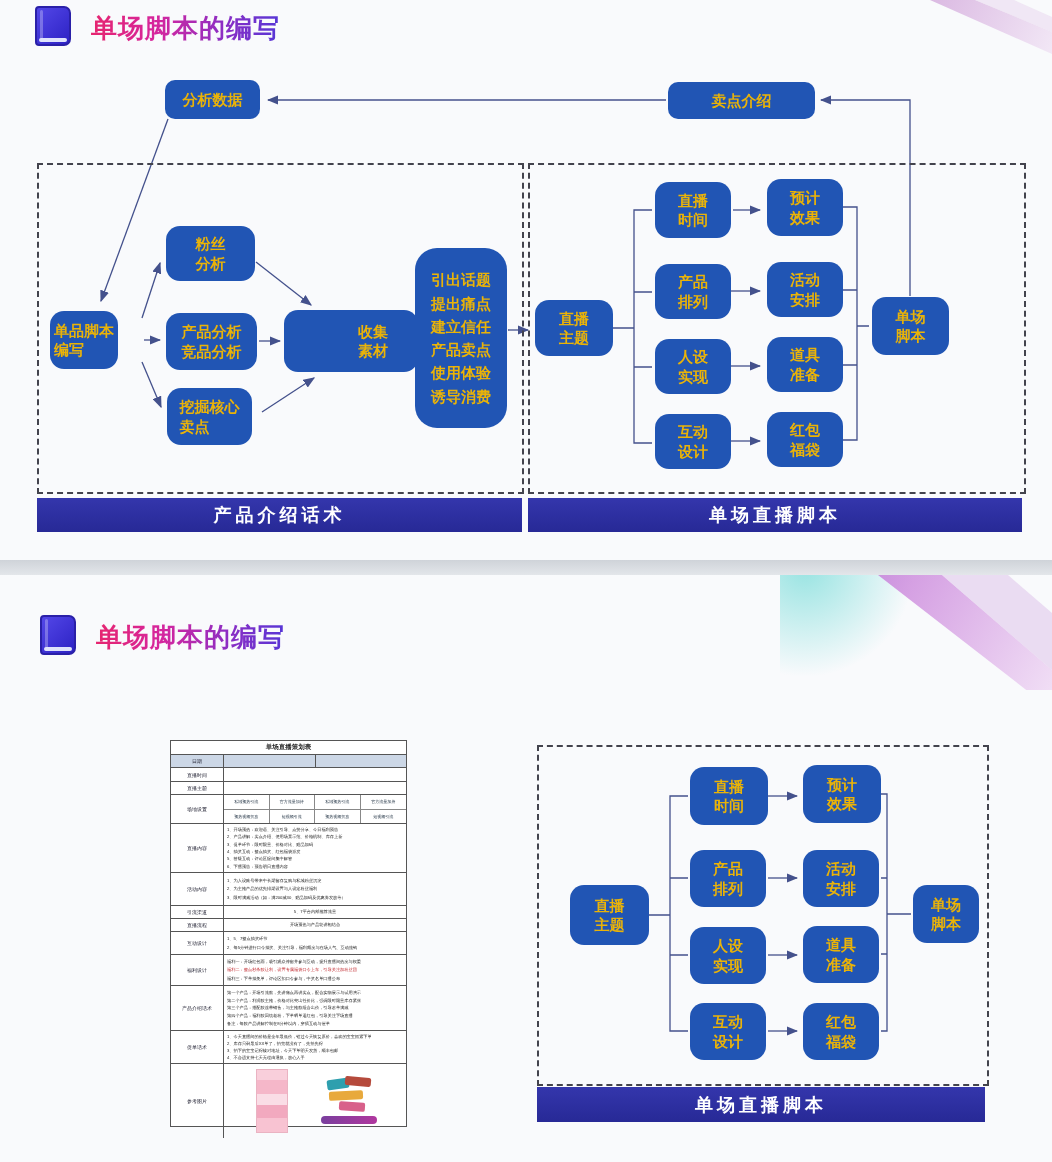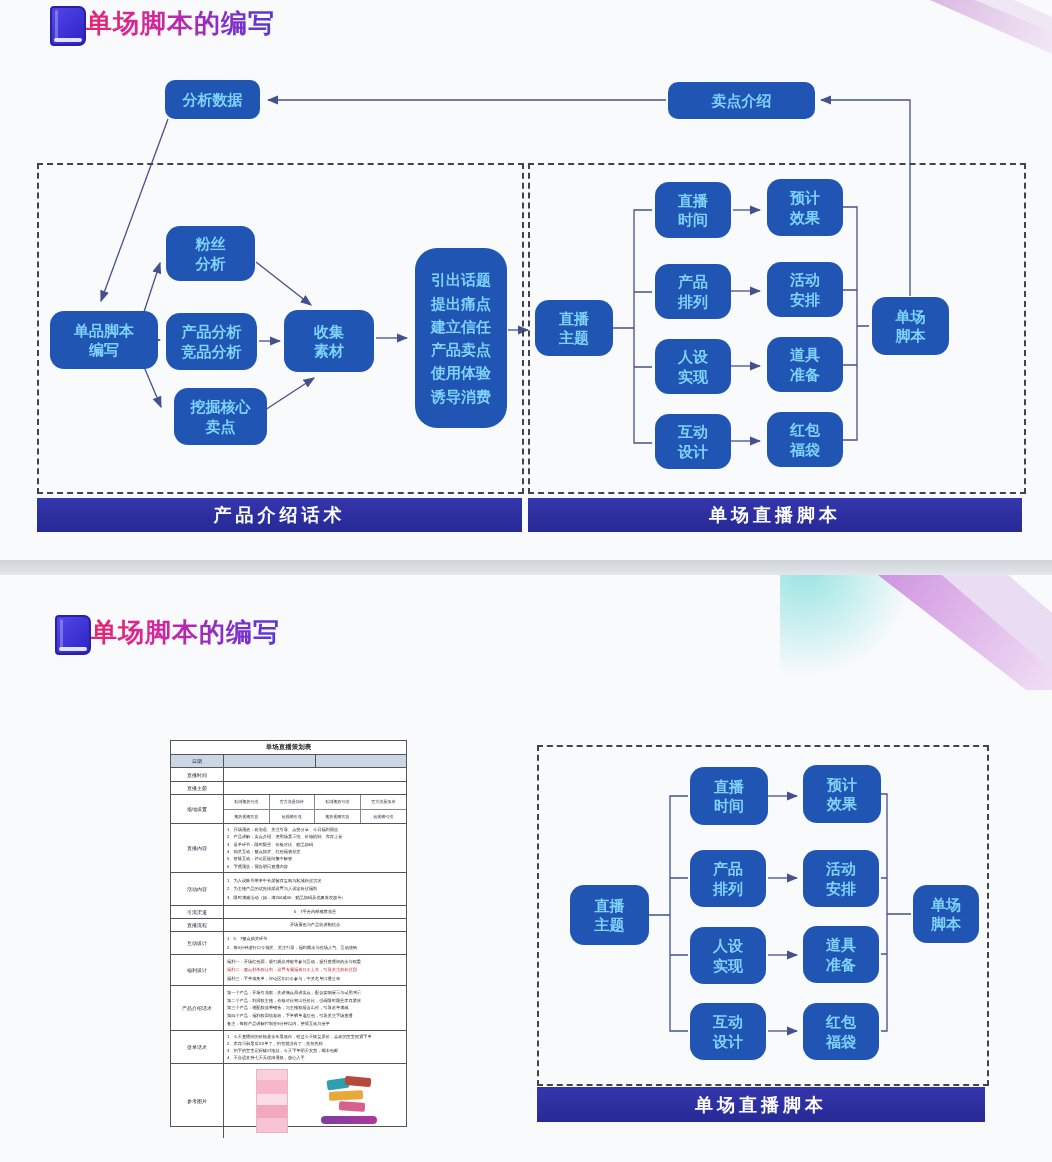--- a/index.html
+++ b/index.html
@@ -3,28 +3,28 @@
 <meta charset="utf-8">
 <style>
   html,body{margin:0;padding:0;background:#fff;}
   .page{position:relative;width:1052px;height:1162px;font-family:"Liberation Sans",sans-serif;overflow:hidden;background:#fff;}
   .slide{position:absolute;left:0;width:1052px;background:#f9fafc;overflow:hidden;}
   #slide1{top:0;height:560px;}
   #gap{position:absolute;top:560px;left:0;width:1052px;height:15px;background:linear-gradient(#cfd3d9,#e3e6ea);}
   #slide2{top:575px;height:587px;}
 
   
-  .hdr{position:absolute;display:flex;align-items:flex-start;margin-left:15px;}
+  .hdr{position:absolute;display:flex;align-items:flex-end;gap:20px;}
   .book{width:32px;height:36px;border-radius:4px 7px 7px 4px;background:linear-gradient(135deg,#5347e8,#2d22c4);border:2px solid #2a20a8;position:relative;flex:0 0 auto;}
   .book:before{content:"";position:absolute;left:3px;top:2px;bottom:2px;width:3px;background:rgba(255,255,255,.28);border-radius:2px;}
   .book:after{content:"";position:absolute;left:2px;right:2px;bottom:2px;height:4px;background:#dfe3fb;border-radius:2px;}
   .ttl{font-size:26px;font-weight:800;letter-spacing:1px;background:linear-gradient(90deg,#e6256f 0%,#d5269e 35%,#8c2ec4 70%,#5636d6 100%);-webkit-background-clip:text;background-clip:text;color:transparent;white-space:nowrap;}
 
   
-  .node{position:absolute;background:#2155b4;color:#7dd3fc;font-weight:700;font-size:15px;line-height:1.3;border-radius:14px;display:flex;align-items:center;justify-content:center;text-align:center;white-space:pre-line;}
+  .node{position:absolute;background:#2155b4;color:#eab308;font-weight:700;font-size:15px;line-height:1.3;border-radius:14px;display:flex;align-items:center;justify-content:center;text-align:left;white-space:pre-line;}
   .node.small{border-radius:10px;}
   .node.tall{border-radius:22px;font-size:15px;line-height:1.55;}
   .dashedbox{position:absolute;border:2px dashed #43434d;background:transparent;}
   .lines{position:absolute;left:0;top:0;pointer-events:none;}
   .bar{position:absolute;background:linear-gradient(#3436ac,#272996);color:#fff;font-weight:700;font-size:18px;letter-spacing:4px;display:flex;align-items:center;justify-content:center;}
 
   
   .corner{position:absolute;top:0;overflow:hidden;pointer-events:none;}
   .rib{position:absolute;}
 
@@ -101,29 +101,29 @@
         <path d="M843,207 H857 V440 H843 M843,290 H857 M843,365 H857 M857,326 H869"></path>
       </g>
     </svg>
 
     <div class="dashedbox" style="left:37px;top:163px;width:483px;height:327px;"></div>
     <div class="dashedbox" style="left:528px;top:163px;width:494px;height:327px;"></div>
 
     <div class="node small" style="left:165px;top:80px;width:95px;height:39px;">分析数据</div>
     <div class="node small" style="left:668px;top:82px;width:147px;height:37px;">卖点介绍</div>
 
-    <div class="node" style="left:50px;top:311px;width:108px;height:58px;">单品脚本
+    <div class="node" style="left:50px;top:311px;width:68px;height:58px;">单品脚本
 编写</div>
     <div class="node" style="left:166px;top:313px;width:91px;height:57px;">产品分析
 竞品分析</div>
     <div class="node" style="left:166px;top:226px;width:89px;height:55px;">粉丝
 分析</div>
-    <div class="node" style="left:167px;top:388px;width:93px;height:57px;margin-left:7px;">挖掘核心
+    <div class="node" style="left:167px;top:388px;width:85px;height:57px;">挖掘核心
 卖点</div>
-    <div class="node" style="left:284px;top:310px;width:90px;height:62px;">收集
+    <div class="node" style="left:284px;top:310px;width:90px;height:62px;padding-left:44px;">收集
 素材</div>
     <div class="node tall" style="left:415px;top:248px;width:92px;height:180px;">引出话题
 提出痛点
 建立信任
 产品卖点
 使用体验
 诱导消费</div>
 
     <div class="node" style="left:535px;top:300px;width:78px;height:56px;">直播
 主题</div>

